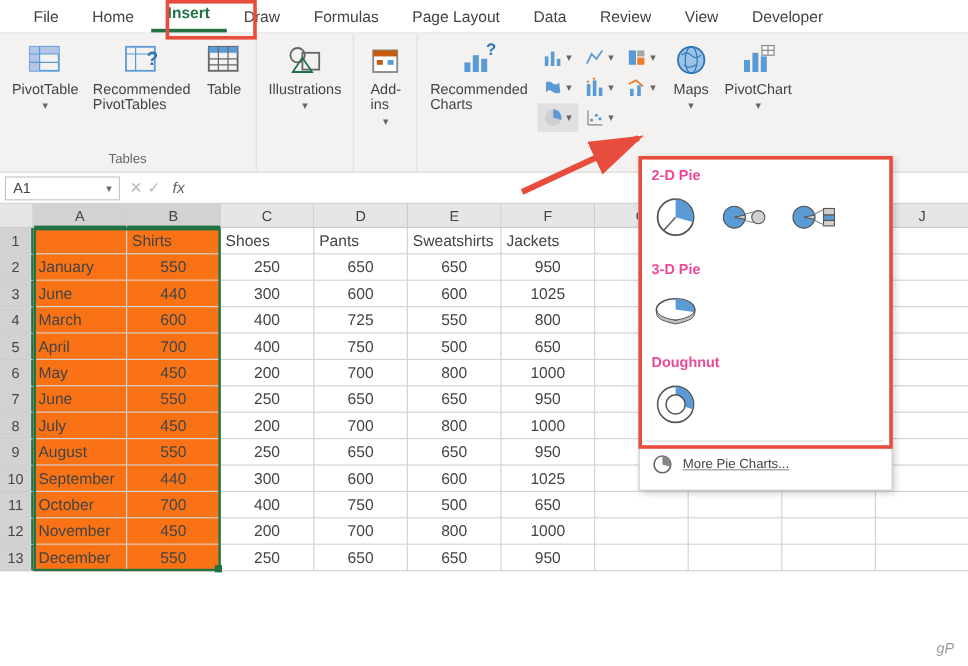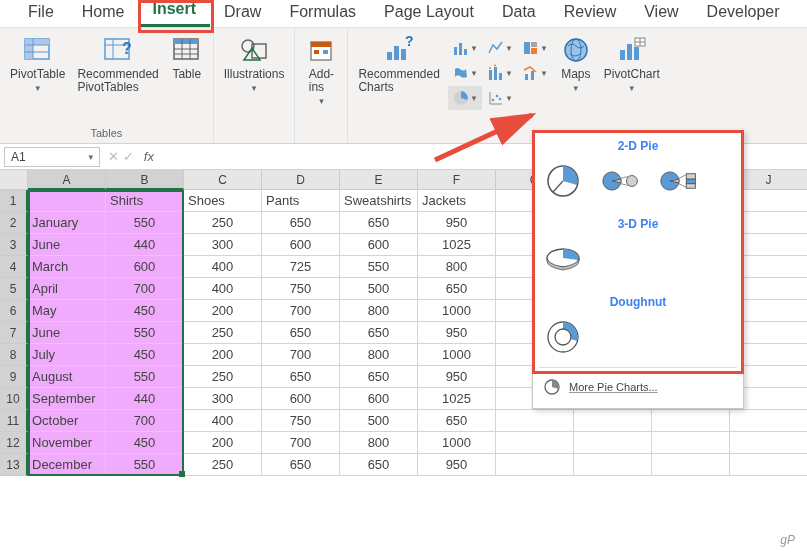--- a/index.html
+++ b/index.html
@@ -1,20 +1,20 @@
 <!DOCTYPE html>
 <html><head>
 <meta charset="utf-8">
 <style>
 * { box-sizing: border-box; margin: 0; padding: 0; font-family: "Segoe UI", Arial, sans-serif; }
 body { background: #fff; width: 807px; height: 555px; overflow: hidden; position: relative; font-size: 13px; color: #444; }
 
 
 .ribbon-tabs { display: flex; background: #fff; border-bottom: 1px solid #e2e2e2; height: 28px; align-items: end; padding-left: 14px; }
-.ribbon-tab { padding: 4px 14px 6px; cursor: pointer; font-size: 16px; }
+.ribbon-tab { padding: 4px 14px 6px; cursor: pointer; font-size: 13px; }
 .ribbon-tab.active { color: #217346; font-weight: bold; border-bottom: 3px solid #217346; }
 .tab-highlight-box { position: absolute; top: 0px; left: 138px; width: 76px; height: 33px; border: 3px solid #e74c3c; z-index: 5; pointer-events: none; }
 
 
 .ribbon { display: flex; background: #f3f2f1; height: 116px; border-bottom: 1px solid #d4d4d4; }
 .rgroup { display: flex; flex-direction: column; border-right: 1px solid #e0e0e0; padding: 4px 6px 2px; align-items: center; justify-content: space-between; }
 .rgroup-row { display: flex; gap: 4px; align-items: flex-start; }
 .rgroup-label { font-size: 11px; color: #666; text-align: center; padding-bottom: 2px; }
 .rbtn { display: flex; flex-direction: column; align-items: center; justify-content: flex-start; gap: 2px; padding: 2px 4px; cursor: pointer; min-width: 40px; }
 .rbtn .lbl { font-size: 12px; line-height: 1.1; text-align: left; white-space: pre; }
@@ -39,28 +39,28 @@
 .colhdrs { display: flex; position: absolute; left: 28px; top: 0; height: 20px; }
 .colhdr { width: 78px; background: #e6e6e6; border-right: 1px solid #ccc; border-bottom: 1px solid #ccc; text-align: center; font-size: 12px; line-height: 20px; color: #444; }
 .colhdr.sel { background: #d2d2d2; border-bottom: 2px solid #217346; }
 .rowhdrs { position: absolute; left: 0; top: 20px; width: 28px; }
 .rowhdr { height: 22px; background: #e6e6e6; border-right: 1px solid #ccc; border-bottom: 1px solid #ccc; text-align: center; font-size: 12px; line-height: 22px; color: #444; }
 .rowhdr.sel { background: #d2d2d2; border-right: 2px solid #217346; }
 .cells { position: absolute; left: 28px; top: 20px; }
 .row { display: flex; }
 .cell { width: 78px; height: 22px; border-right: 1px solid #d4d4d4; border-bottom: 1px solid #d4d4d4; padding: 0 4px; font-size: 13px; line-height: 22px; overflow: hidden; white-space: nowrap; }
 .cell.num { text-align: center; }
-.cell.selband { background: #f0abfc; }
+.cell.selband { background: #f97316; }
 
 .selection-box { position: absolute; left: 28px; top: 20px; width: 156px; height: 286px; border: 2px solid #217346; pointer-events: none; z-index: 3; }
 .sel-handle { position: absolute; right: -3px; bottom: -3px; width: 6px; height: 6px; background: #217346; }
 
 
 .pie-dropdown { position: absolute; left: 532px; top: 130px; width: 212px; background: #fff; border: 1px solid #c7c7c7; box-shadow: 2px 2px 6px rgba(0,0,0,0.2); z-index: 10; padding-bottom: 4px; }
-.pie-section-hdr { font-weight: bold; font-size: 12px; padding: 8px 10px 6px; color: #3b82f6; text-align: center; }
+.pie-section-hdr { font-weight: bold; font-size: 12px; padding: 8px 10px 6px; color: #ec4899; }
 .pie-row { display: flex; gap: 18px; padding: 4px 10px 10px; align-items: center; }
 .pie-item { width: 40px; height: 36px; display: flex; align-items: center; justify-content: center; cursor: pointer; }
 .pie-sep { height: 1px; background: #ddd; margin: 2px 6px; }
 .pie-more { display: flex; align-items: center; gap: 8px; padding: 8px 10px; font-size: 11px; cursor: pointer; }
 .pie-more span.txt { text-decoration: underline; text-decoration-color: #999; }
 .red-box { position: absolute; left: -1px; top: -1px; width: 212px; height: 244px; border: 3px solid #e74c3c; pointer-events: none; }
 
 .watermark { position: absolute; right: 12px; bottom: 8px; font-size: 12px; color: #999; font-style: italic; pointer-events: none; }
 
 .caret { font-size: 9px; color: #666; }

